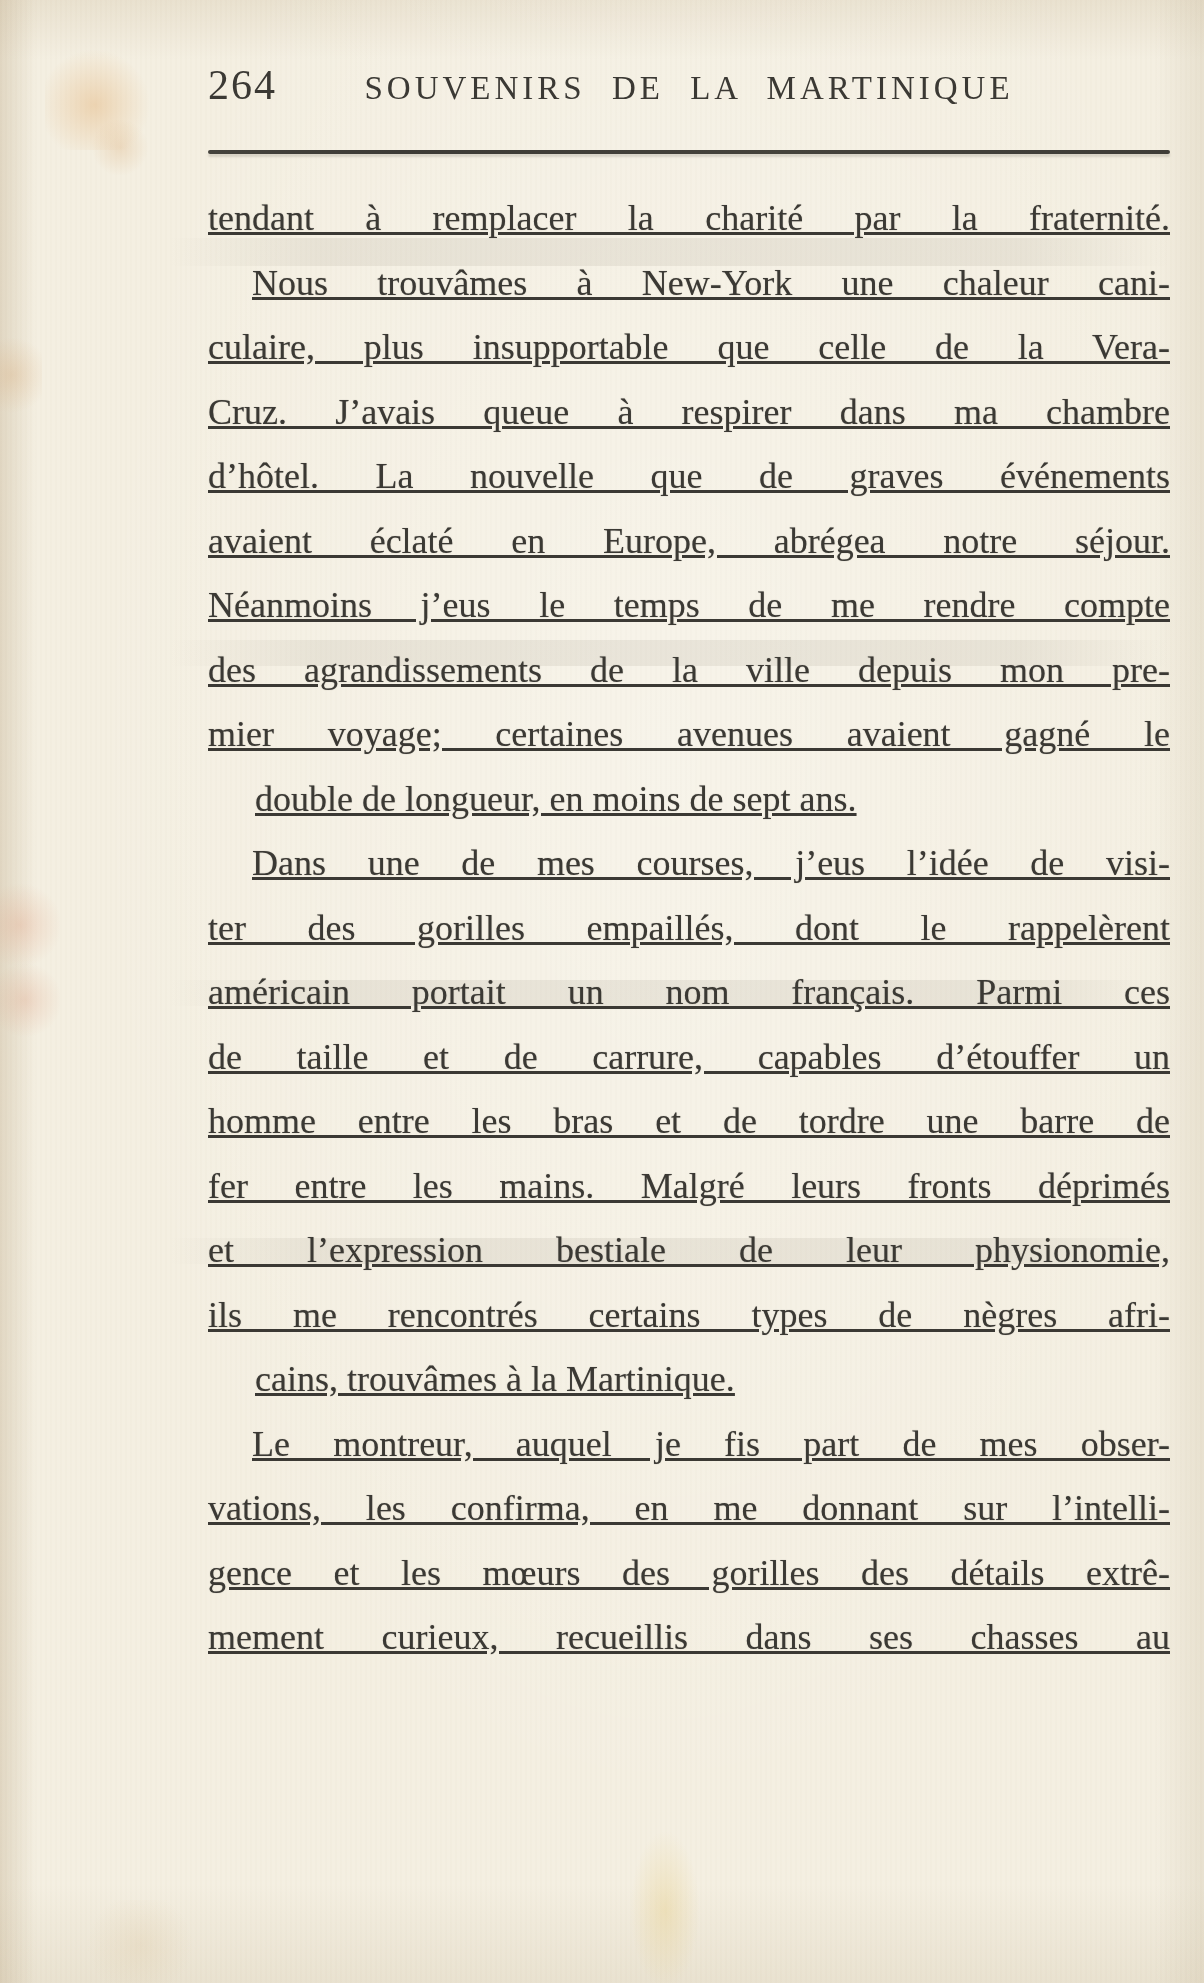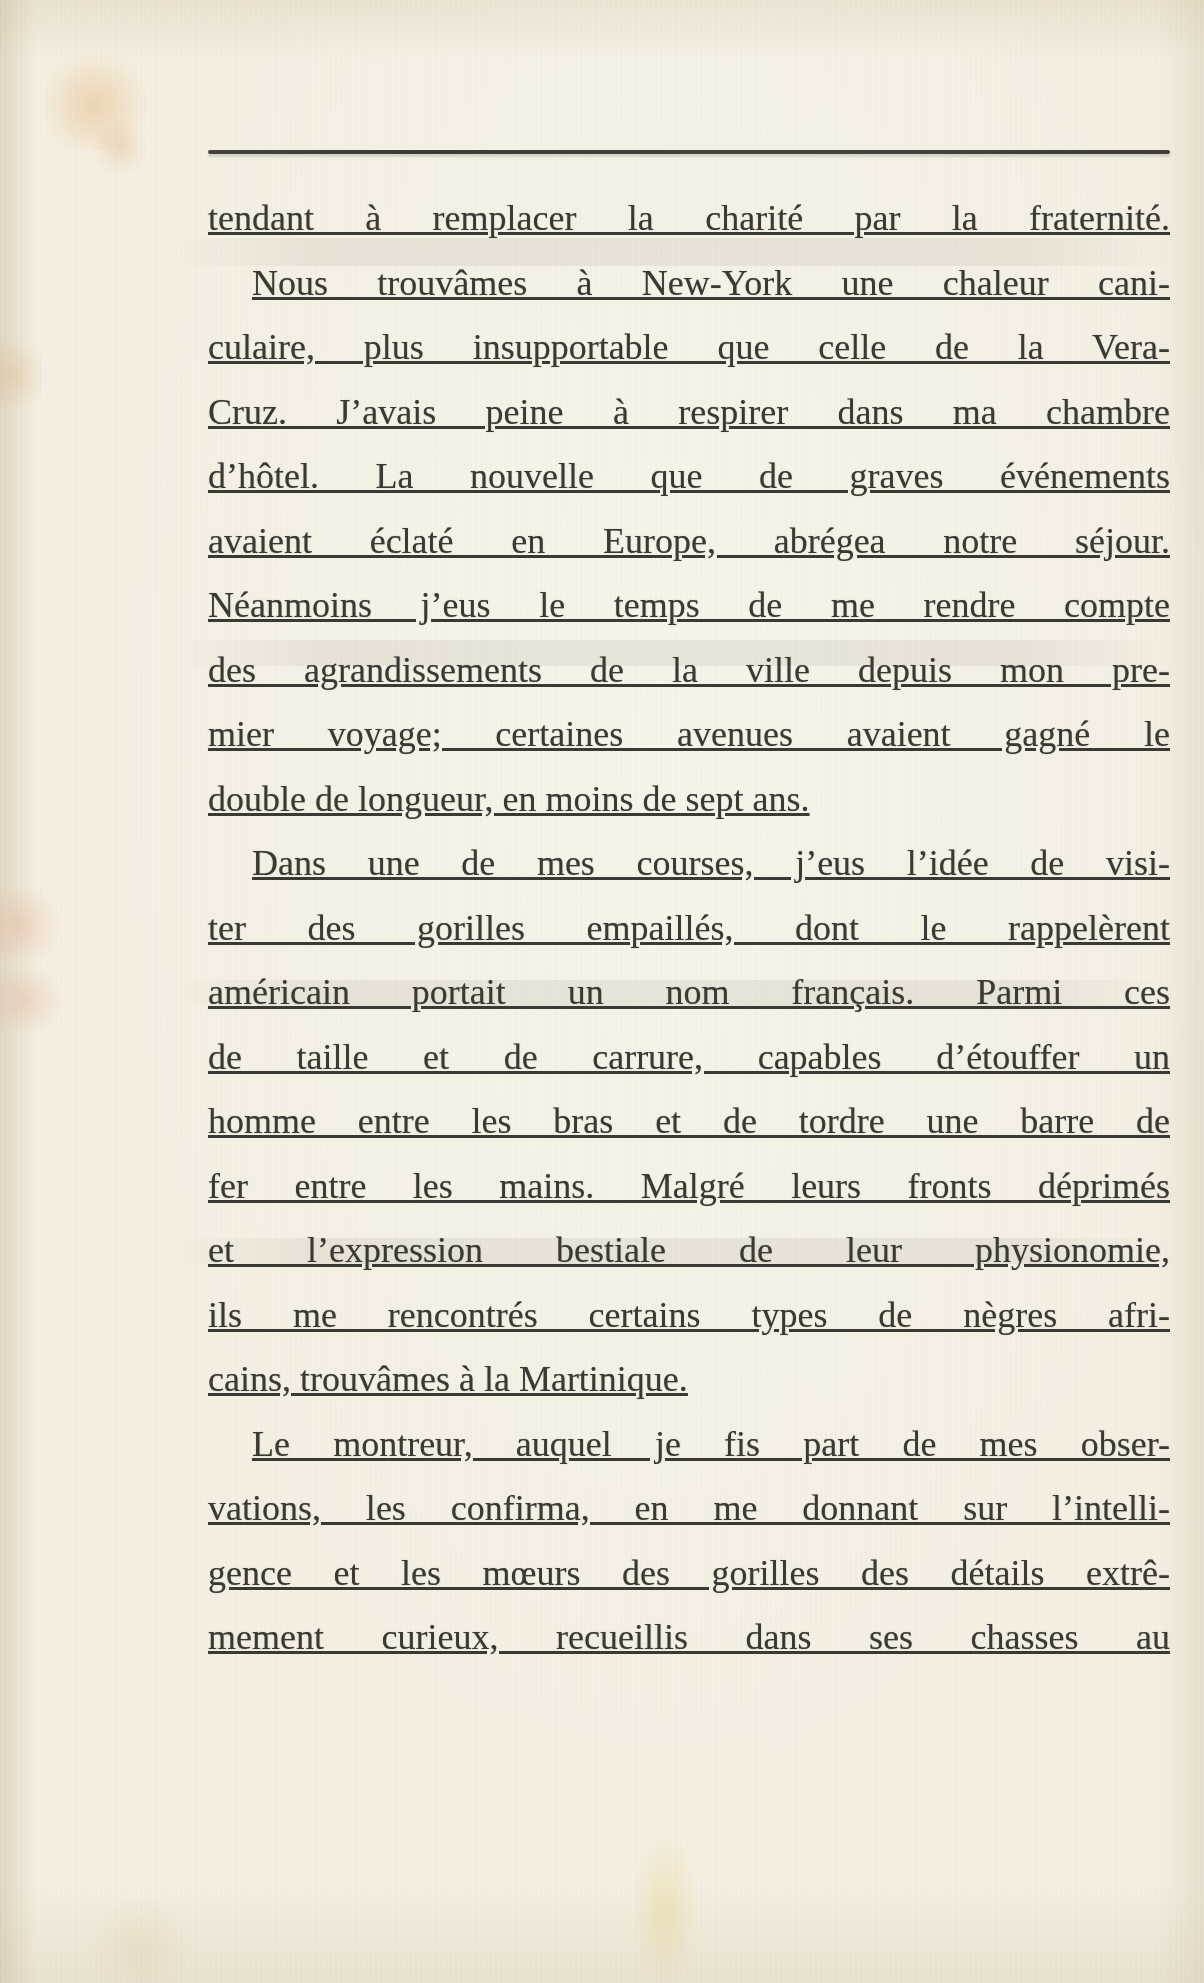--- a/index.html
+++ b/index.html
@@ -45,21 +45,21 @@
     position:absolute; top:186px; left:208px; width:962px;
     font-size:36px; line-height:64.5px;
     text-shadow:0 0 1px rgba(59,57,52,0.45);
     text-decoration:underline;
   }
   .line {
     text-align:justify;
     -moz-text-align-last:justify;
     text-align-last:justify;
   }
-  .line.no-fill { text-align-last:left; -moz-text-align-last:left; }
+  .line.no-fill { text-align-last:left;margin-left:47px; -moz-text-align-last:left; }
   .line.indent { text-indent:44px; }
   
   .stain { position:absolute; pointer-events:none; }
   .stain-fox-1 { left:45px; top:50px; width:110px; height:100px;
     background:radial-gradient(circle at 45% 55%, rgba(222,160,88,0.35), rgba(222,160,88,0) 68%); }
   .stain-fox-2 { left:90px; top:120px; width:60px; height:55px;
     background:radial-gradient(circle, rgba(214,160,100,0.25), rgba(214,160,100,0) 70%); }
   .stain-edge-mid { left:-18px; top:330px; width:60px; height:90px;
     background:radial-gradient(circle, rgba(216,170,120,0.30), rgba(216,170,120,0) 70%); }
   .stain-pink-1 { left:-20px; top:880px; width:80px; height:90px;
@@ -87,28 +87,32 @@
   <div class="stain stain-edge-mid"></div>
   <div class="stain stain-pink-1"></div>
   <div class="stain stain-pink-2"></div>
   <div class="stain stain-yellow-bottom"></div>
   <div class="stain stain-bottom-left"></div>
   <div class="scan-band band-1"></div>
   <div class="scan-band band-2"></div>
   <div class="scan-band band-3"></div>
   <div class="scan-band band-4"></div>
 
+  <div class="header">
+    <span class="page-number">264</span>
+    <span class="running-title">SOUVENIRS DE LA MARTINIQUE</span>
+  </div>
 
   <div class="header-rule"></div>
 
   <div class="body-text">
       <div class="line">tendant à remplacer la charité par la fraternité.</div>
       <div class="line indent">Nous trouvâmes à New-York une chaleur cani-</div>
       <div class="line">culaire, plus insupportable que celle de la Vera-</div>
-      <div class="line">Cruz. J’avais peine à respirer dans ma chambre</div>
+      <div class="line">Cruz. J’avais queue à respirer dans ma chambre</div>
       <div class="line">d’hôtel. La nouvelle que de graves événements</div>
       <div class="line">avaient éclaté en Europe, abrégea notre séjour.</div>
       <div class="line">Néanmoins j’eus le temps de me rendre compte</div>
       <div class="line">des agrandissements de la ville depuis mon pre-</div>
       <div class="line">mier voyage; certaines avenues avaient gagné le</div>
       <div class="line no-fill">double de longueur, en moins de sept ans.</div>
       <div class="line indent">Dans une de mes courses, j’eus l’idée de visi-</div>
       <div class="line">ter des gorilles empaillés, dont le rappelèrent</div>
       <div class="line">américain portait un nom français. Parmi ces</div>
       <div class="line">de taille et de carrure, capables d’étouffer un</div>

